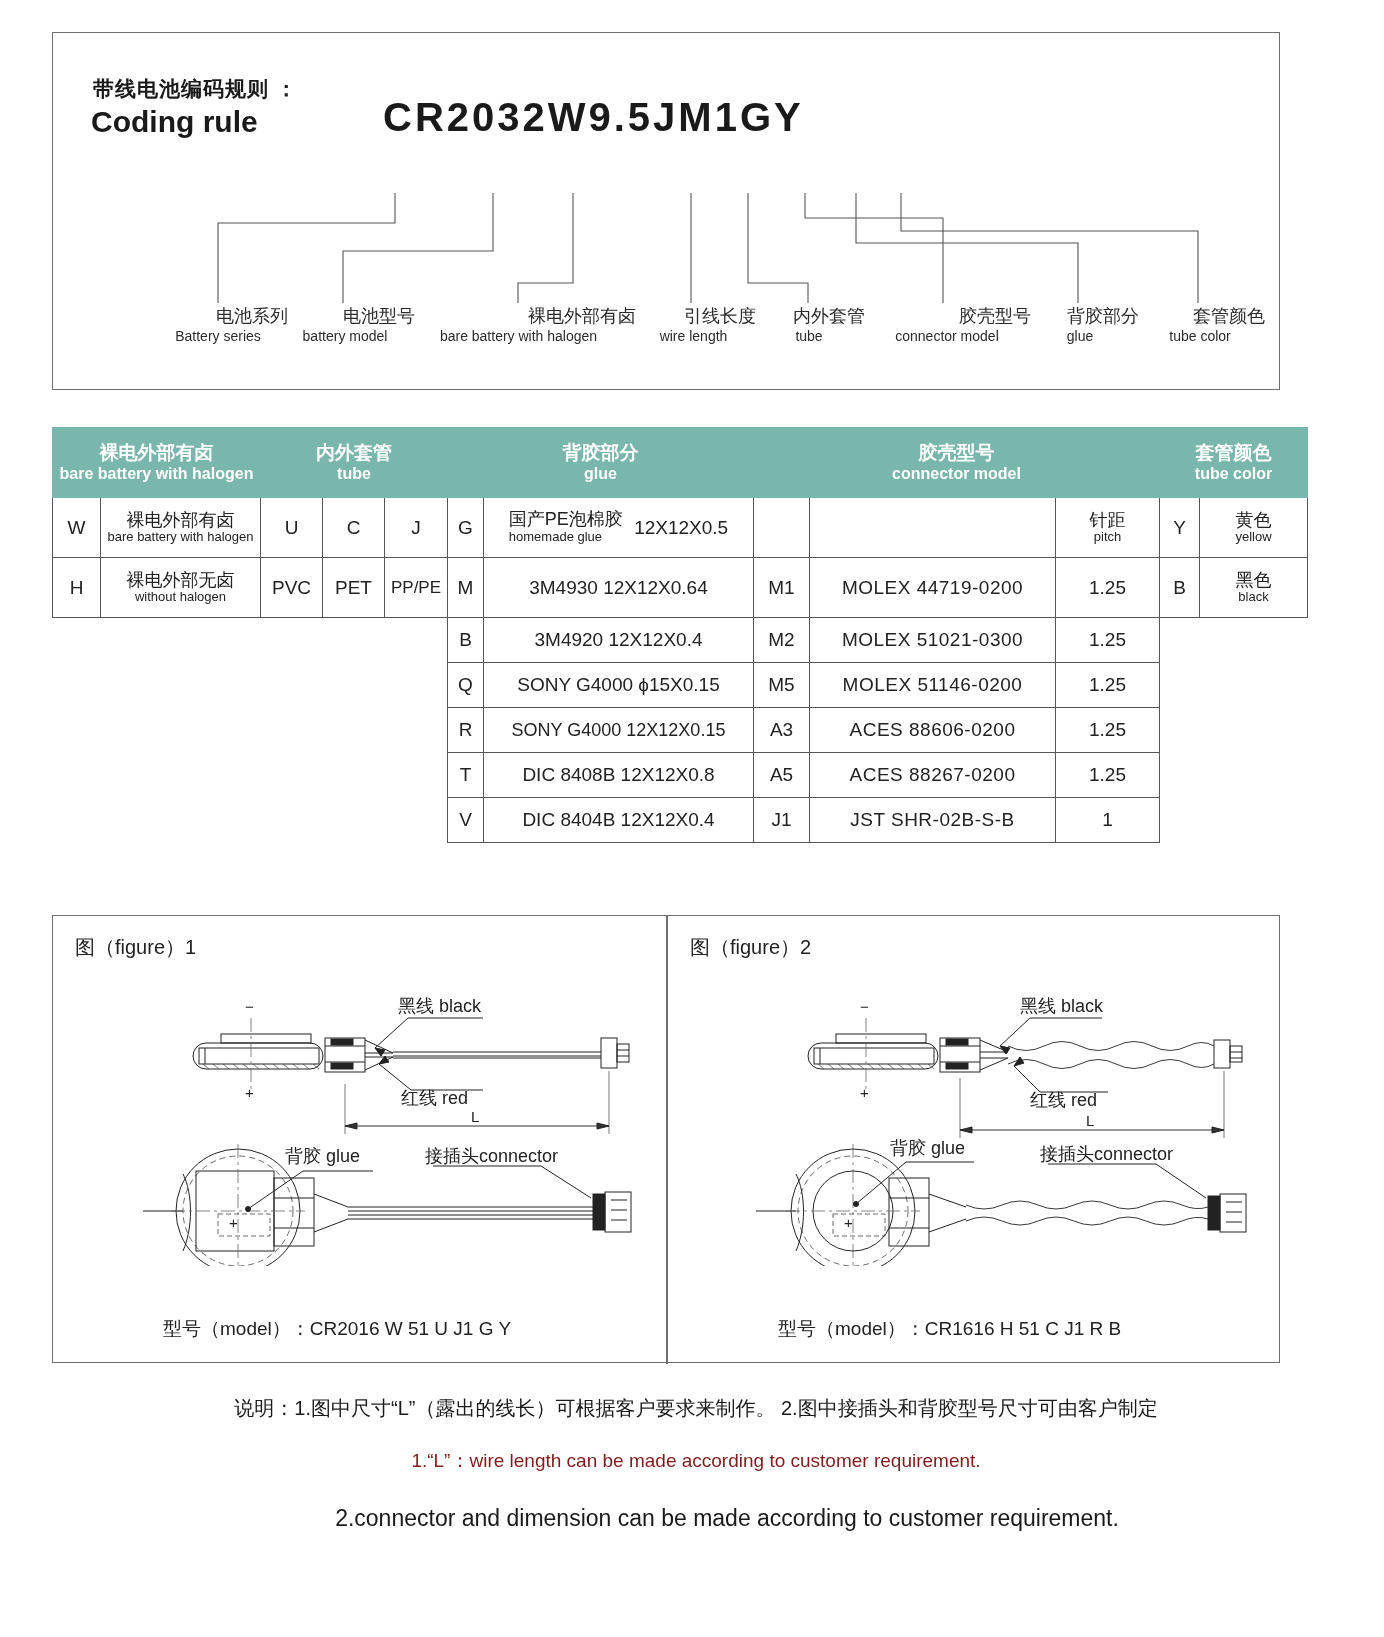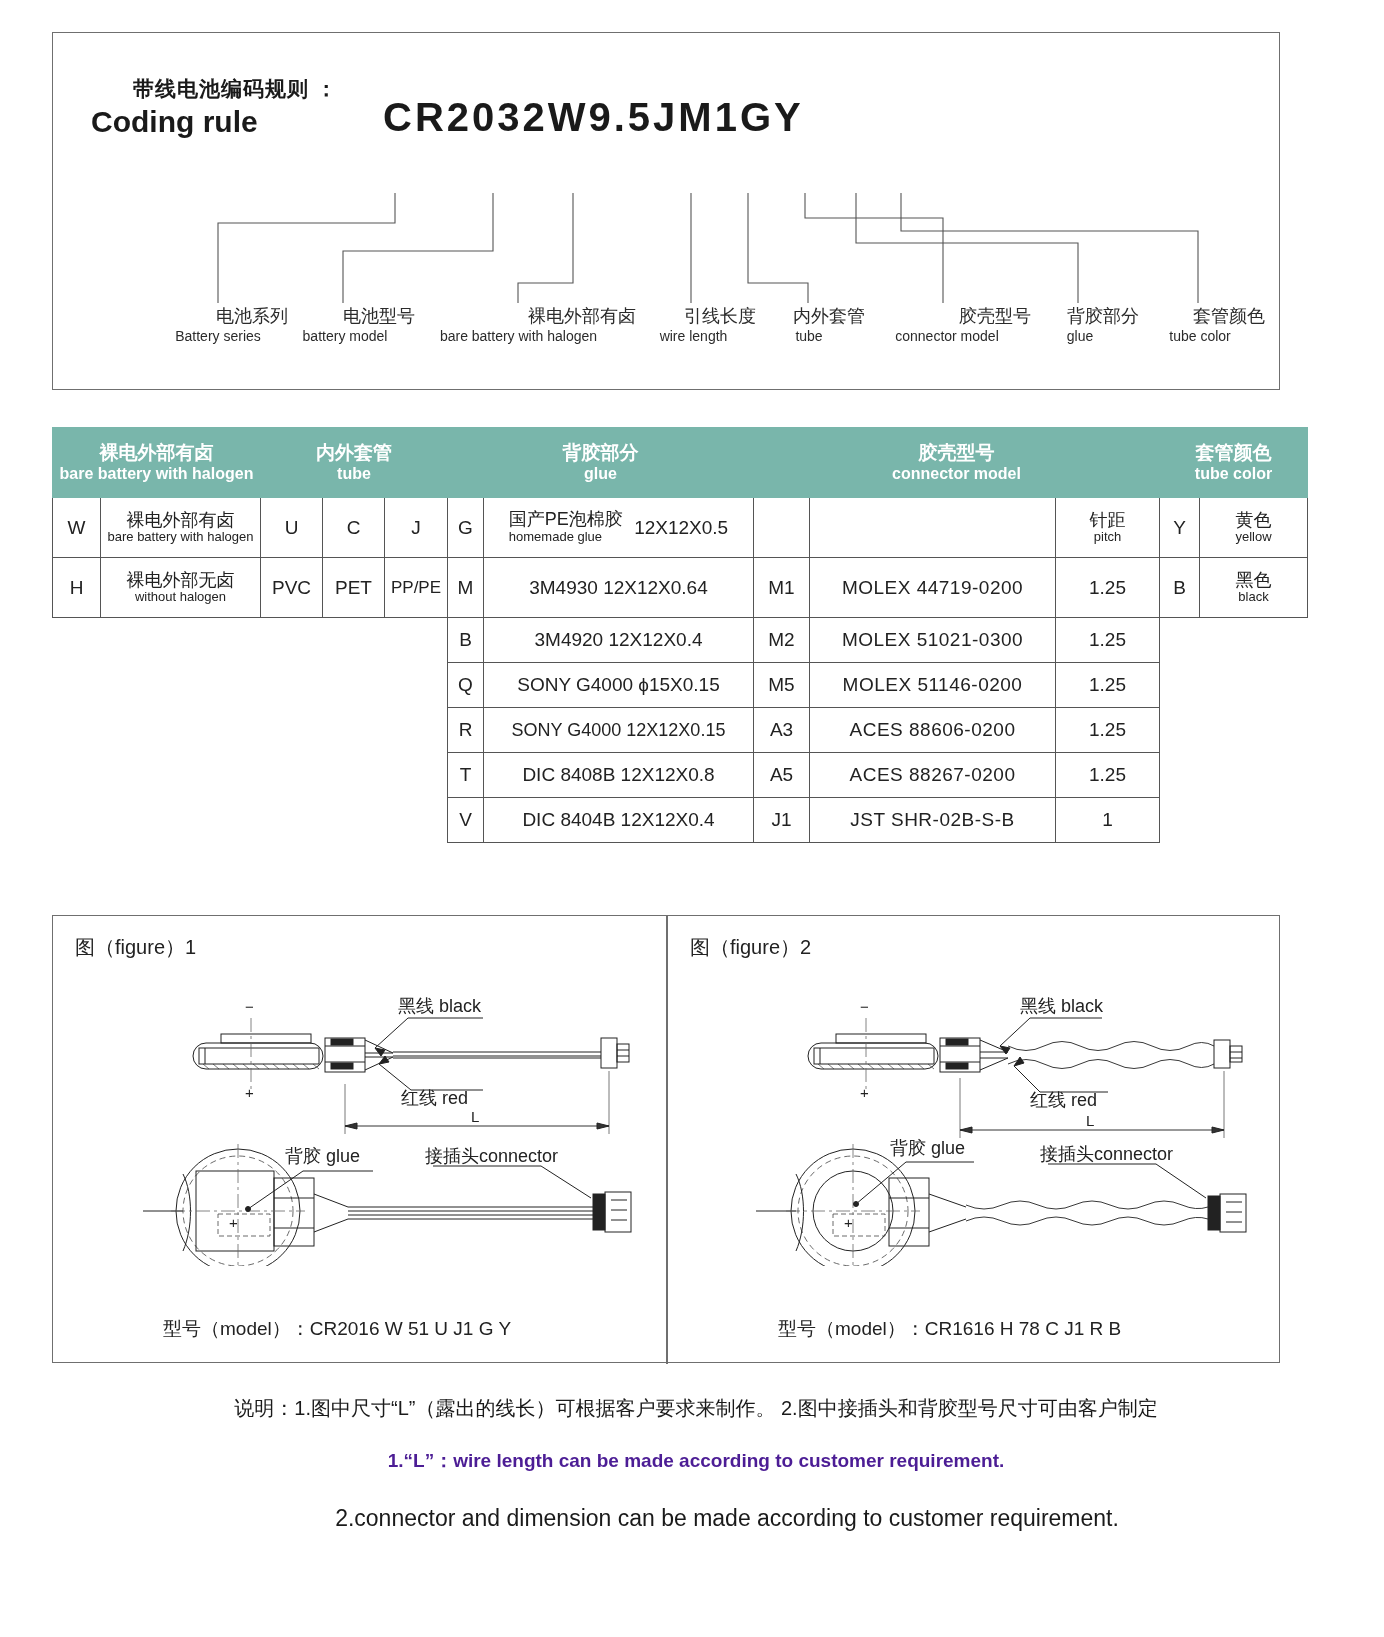--- a/index.html
+++ b/index.html
@@ -18,21 +18,20 @@
     position: absolute;
     left: 52px; top: 32px;
     width: 1228px; height: 358px;
     border: 1.5px solid #6f6f6f;
     background: #fff;
   }
   .coding-title-cn {
     position: absolute; left: 40px; top: 42px;
     font-size: 21px; font-weight: bold; letter-spacing: 1px;
     white-space: nowrap;
-    margin-left: 40px;
   }
   .coding-title-en {
     position: absolute; left: 38px; top: 72px;
     font-size: 30px; font-weight: bold; letter-spacing: 0px;
     white-space: nowrap;
   }
   .code-string {
     position: absolute; left: 330px; top: 62px;
     font-size: 40px; font-weight: bold; letter-spacing: 3px;
     white-space: nowrap;
@@ -103,21 +102,21 @@
   .fig-model {
     position: absolute; font-size: 19px; color: #222; white-space: nowrap;
   }
   .fig-svg { position: absolute; }
   .fig-text { font-size: 18px; fill: #222; font-family: "Liberation Sans", sans-serif; }
   .fig-text-sm { font-size: 15px; fill: #222; font-family: "Liberation Sans", sans-serif; }
 
   
   .notes { position: absolute; left: 56px; top: 1395px; width: 1280px; text-align: center; }
   .note-line-1 { font-size: 20px; color: #1a1a1a; white-space: nowrap; letter-spacing: 0px; }
-  .note-line-2 { font-size: 19px; color: #4c1d95; margin-top: 26px; white-space: nowrap; font-weight: bold; }
+  .note-line-2 { font-size: 19px; color: #7f1d1d; margin-top: 26px; white-space: nowrap; }
   .note-line-3 { font-size: 23px; color: #1a1a1a; margin-top: 31px; margin-left: 62px; white-space: nowrap; }
 </style>
 </head>
 <body>
 
 <div class="page">
 
   <div class="coding-panel">
     <div class="coding-title-cn">带线电池编码规则 ：</div>
     <div class="coding-title-en">Coding rule</div>
@@ -526,21 +525,21 @@
         <line x1="228" y1="196" x2="296" y2="196"></line>
         <line x1="528" y1="232" x2="478" y2="198"></line>
         <line x1="478" y1="198" x2="370" y2="198"></line>
       </g>
       <text class="fig-text" x="212" y="188">背胶 glue</text>
       <text class="fig-text" x="362" y="194">接插头connector</text>
       <text class="fig-text-sm" x="166" y="262">+</text>
     </svg>
 
     <div class="fig-model" style="left:725px; top:400px;">
-      <span>型号（model）：</span><span>CR1616 H 78 C J1 R B</span>
+      <span>型号（model）：</span><span>CR1616 H 51 C J1 R B</span>
     </div>
   </div>
 
   <div class="notes">
     <div class="note-line-1">说明：1.图中尺寸“L”（露出的线长）可根据客户要求来制作。 2.图中接插头和背胶型号尺寸可由客户制定</div>
     <div class="note-line-2">1.“L”：wire length can be made according to customer requirement.</div>
     <div class="note-line-3">2.connector and dimension can be made according to customer requirement.</div>
   </div>
 
 </div>

